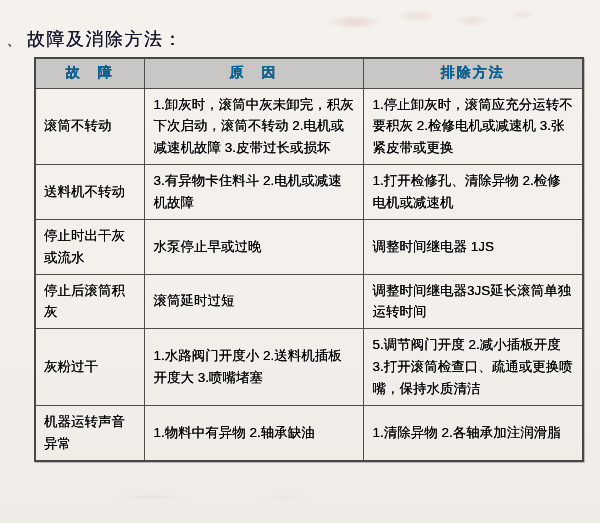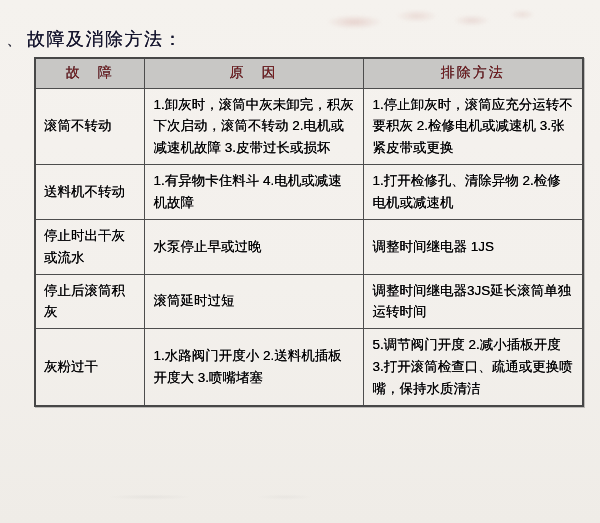--- a/index.html
+++ b/index.html
@@ -48,21 +48,21 @@
     box-shadow:1px 1px 0 rgba(90,90,90,0.35);
   }
   col.c1 { width:109px; }
   col.c2 { width:219px; }
   col.c3 { width:220px; }
 
   th {
     height:30px;
     background:#c8c7c5;
     border:1px solid #4d4d4d;
-    font-size:14px; font-weight:normal; color:#7f1d1d;
+    font-size:14px; font-weight:bold; color:#0369a1;
     letter-spacing:2px; text-align:center;
     text-shadow:0 0 0.4px #1a1a2a;
   }
   td {
     border:1px solid #4d4d4d;
     font-size:13.5px; line-height:1.62;
     color:#000000;
     padding:5px 8px 5px 9px;
     vertical-align:middle;
     text-align:left;
@@ -106,34 +106,39 @@
       </tr>
     </thead>
     <tbody>
       <tr class="r1">
         <td class="fault-cell">滚筒不转动</td>
         <td class="cause-cell">1.卸灰时，滚筒中灰未卸完，积灰下次启动，滚筒不转动 2.电机或减速机故障 3.皮带过长或损坏</td>
         <td class="remedy-cell">1.停止卸灰时，滚筒应充分运转不要积灰 2.检修电机或减速机 3.张紧皮带或更换</td>
       </tr>
       <tr class="r2">
         <td class="fault-cell">送料机不转动</td>
-        <td class="cause-cell">1.有异物卡住料斗 4.电机或减速机故障</td>
+        <td class="cause-cell">3.有异物卡住料斗 2.电机或减速机故障</td>
         <td class="remedy-cell">1.打开检修孔、清除异物 2.检修电机或减速机</td>
       </tr>
       <tr class="r4">
         <td class="fault-cell">停止时出干灰或流水</td>
         <td class="cause-cell">水泵停止早或过晚</td>
         <td class="remedy-cell">调整时间继电器 1JS</td>
       </tr>
       <tr class="r5">
         <td class="fault-cell">停止后滚筒积灰</td>
         <td class="cause-cell">滚筒延时过短</td>
         <td class="remedy-cell">调整时间继电器3JS延长滚筒单独运转时间</td>
       </tr>
       <tr class="r6">
         <td class="fault-cell">灰粉过干</td>
         <td class="cause-cell">1.水路阀门开度小 2.送料机插板开度大 3.喷嘴堵塞</td>
         <td class="remedy-cell">5.调节阀门开度 2.减小插板开度 3.打开滚筒检查口、疏通或更换喷嘴，保持水质清洁</td>
       </tr>
+      <tr class="r7">
+        <td class="fault-cell">机器运转声音异常</td>
+        <td class="cause-cell">1.物料中有异物 2.轴承缺油</td>
+        <td class="remedy-cell">1.清除异物 2.各轴承加注润滑脂</td>
+      </tr>
     </tbody>
   </table>
 
 </div>
 
 </body></html>

